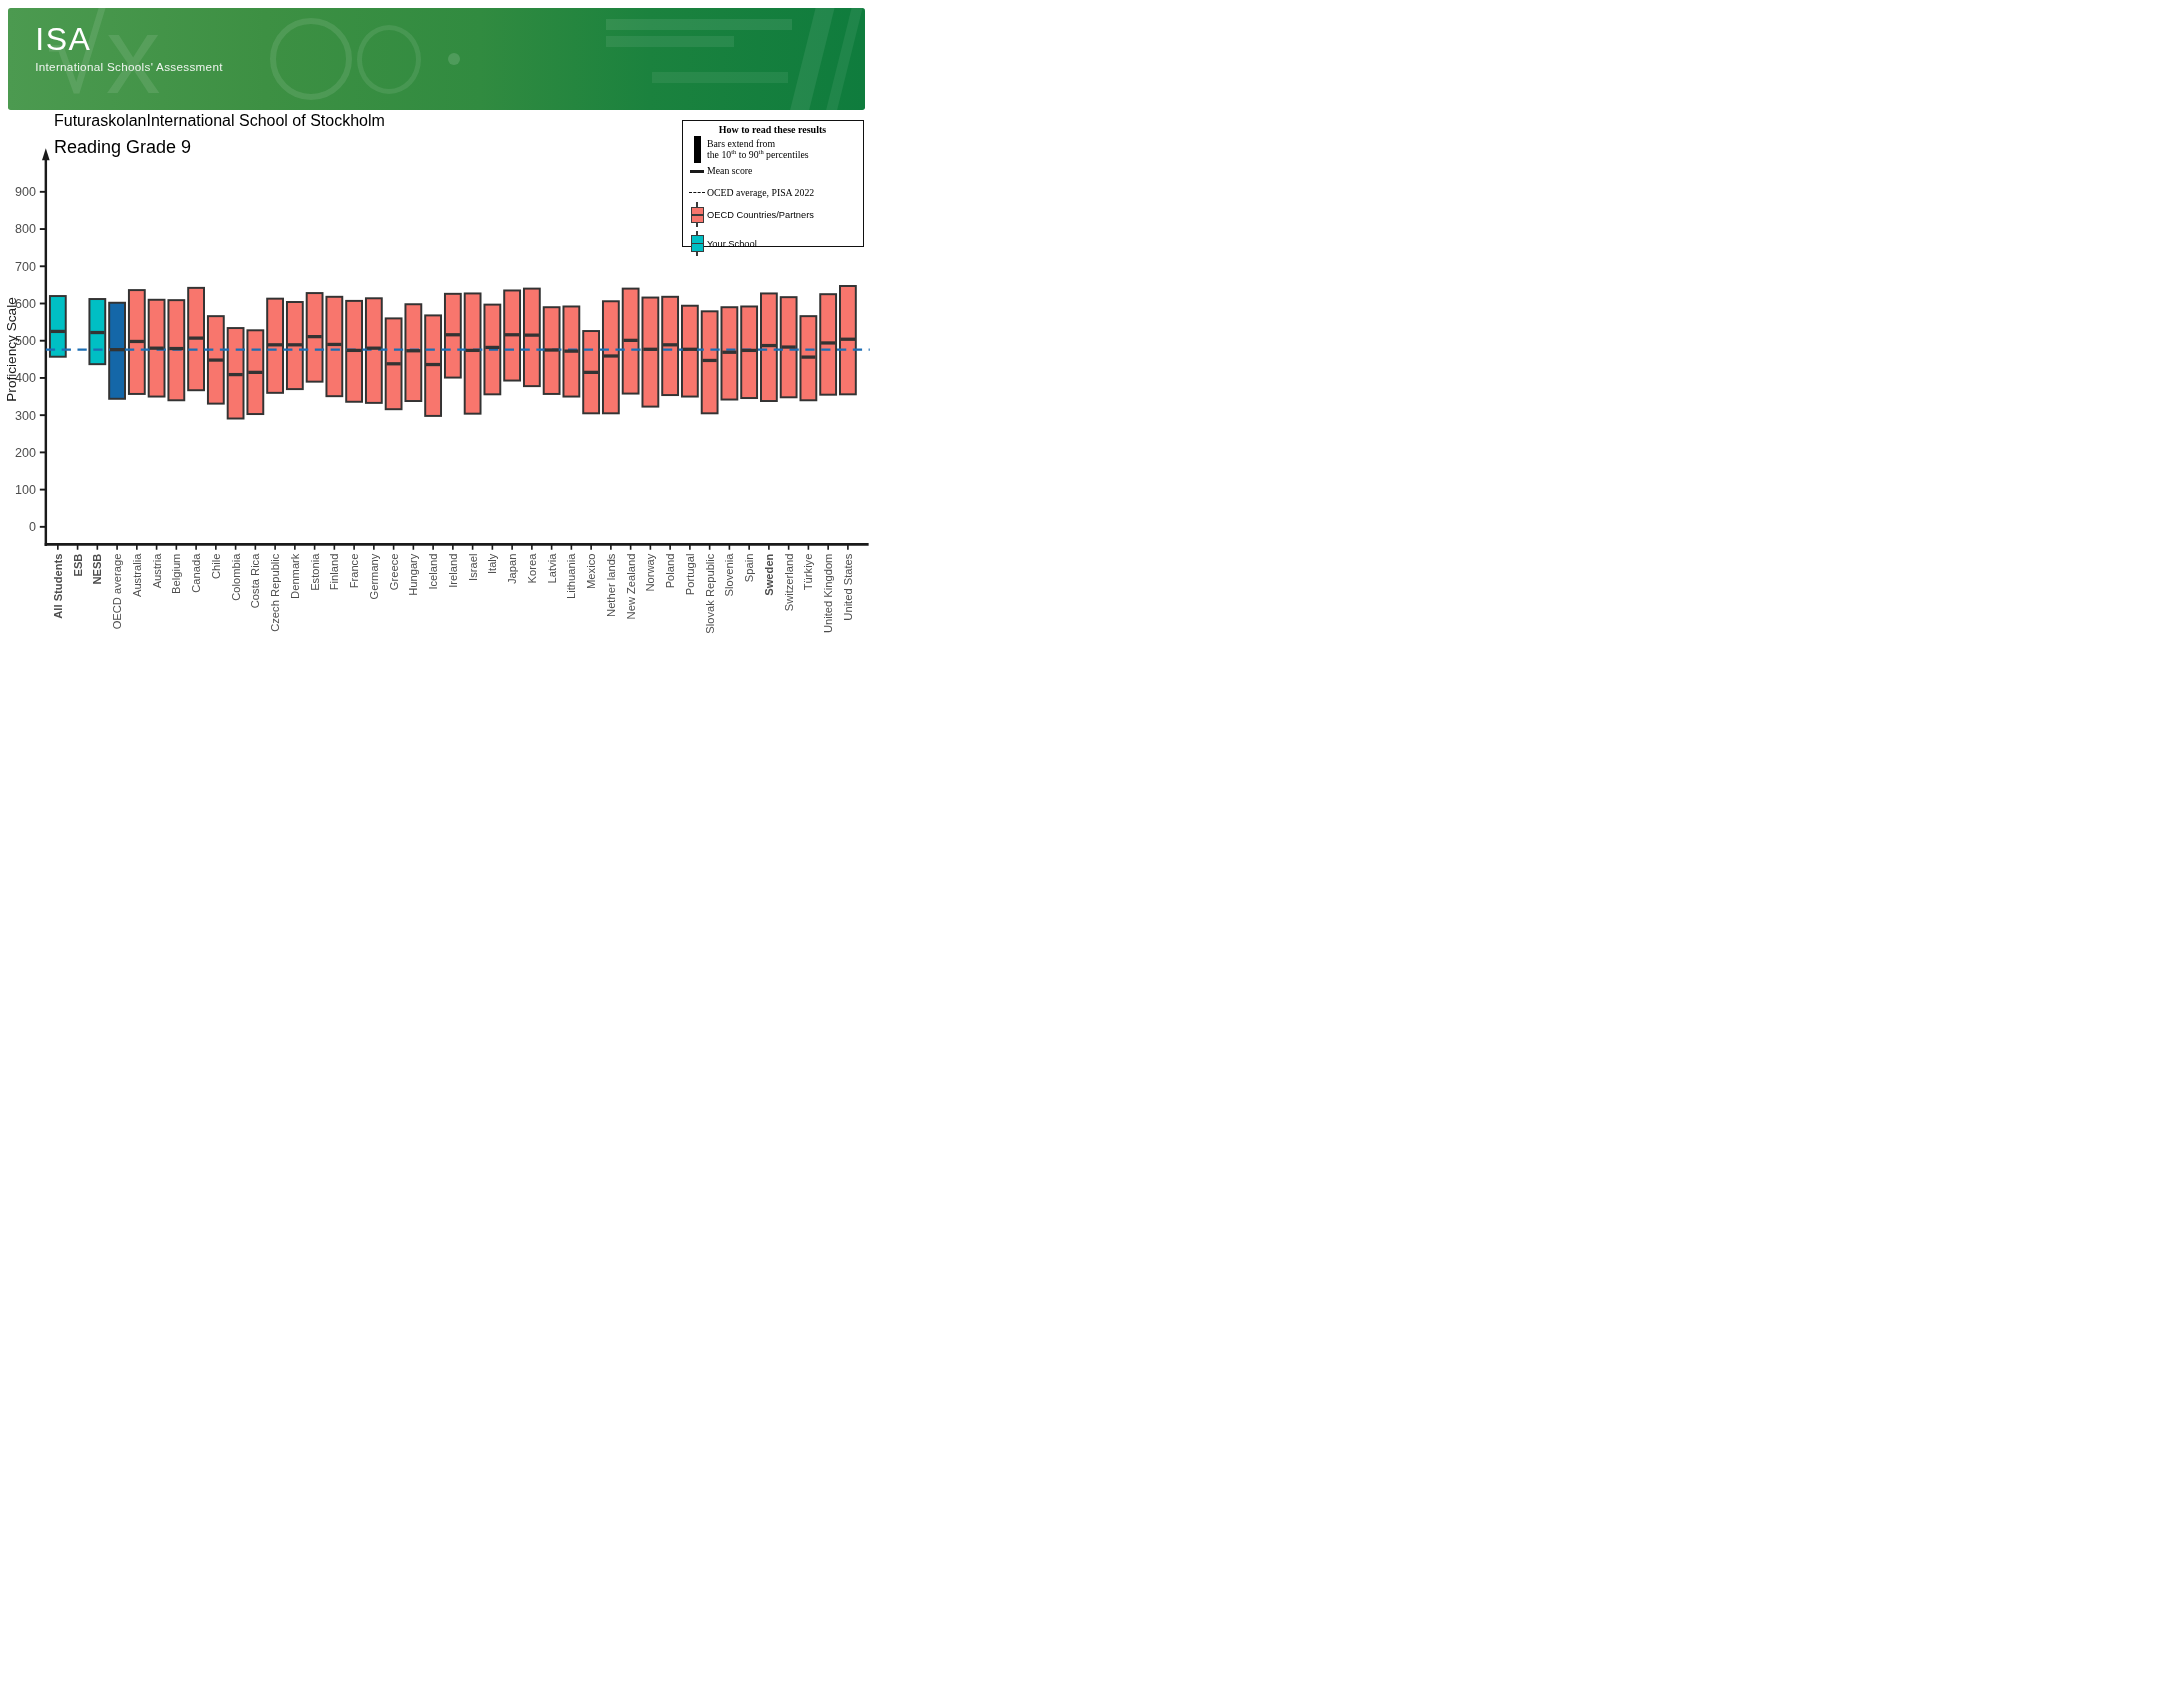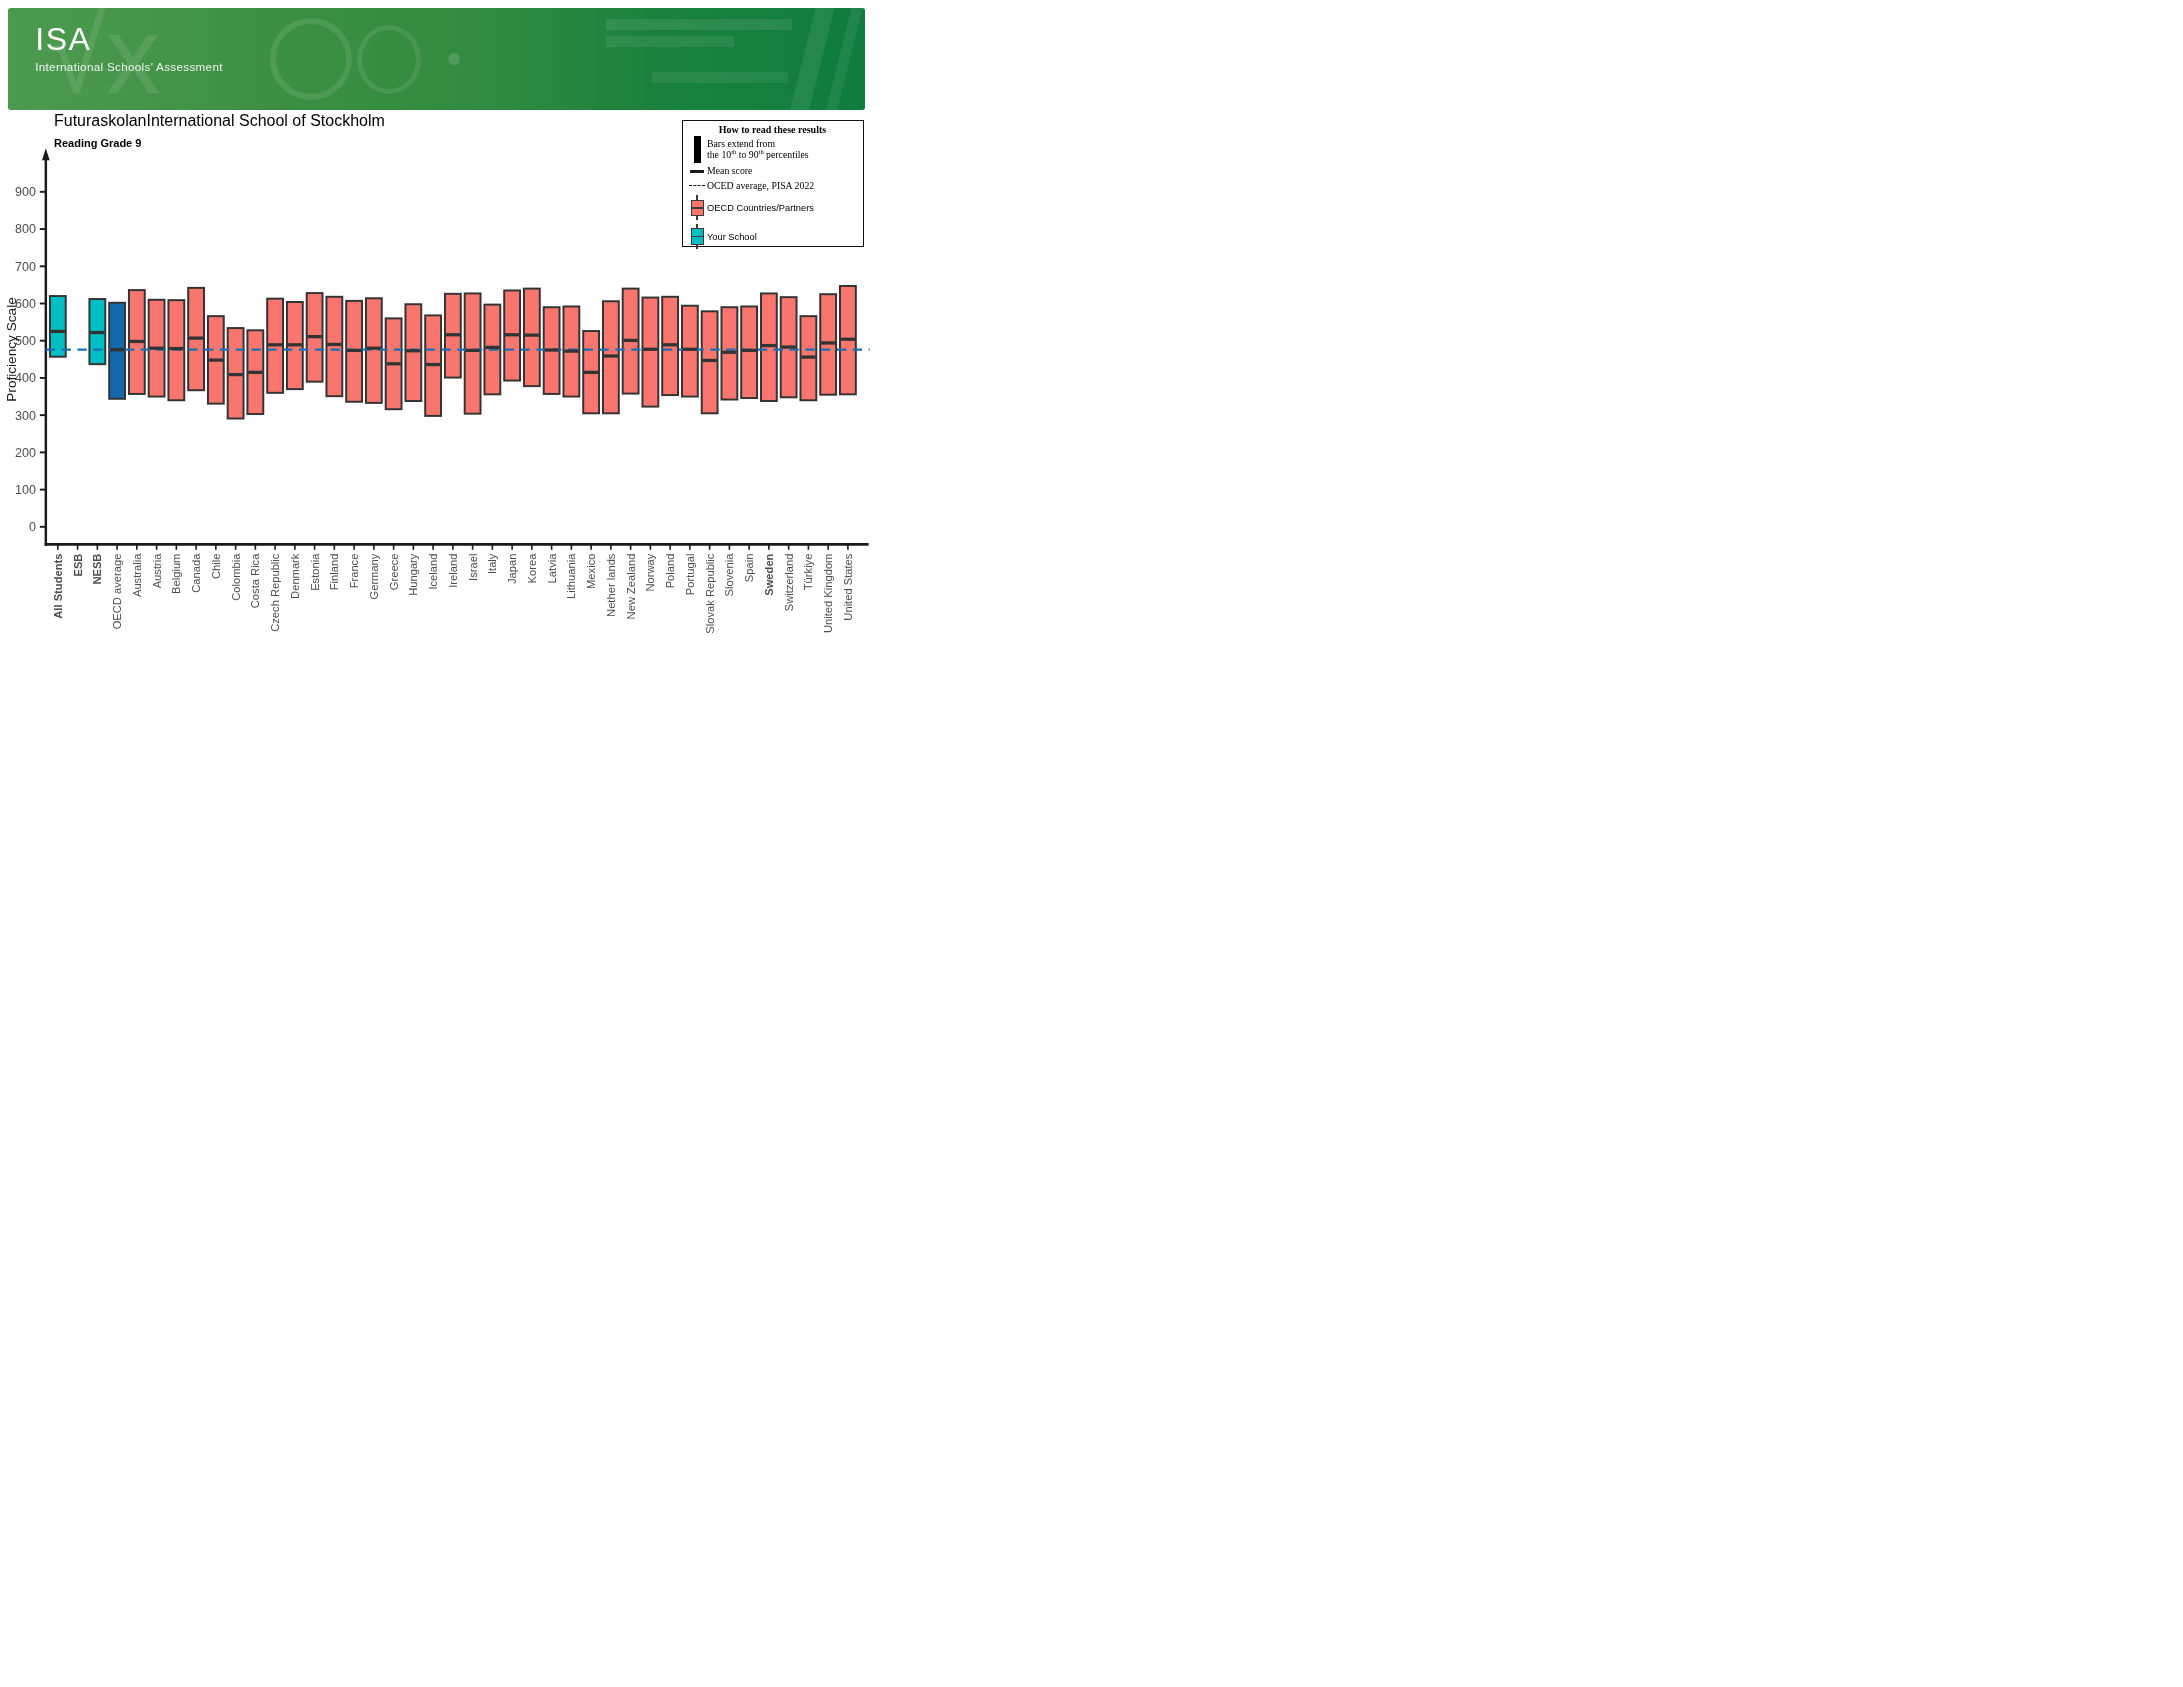--- a/index.html
+++ b/index.html
@@ -22,21 +22,21 @@
   .wm-slant2 { left:830px; top:-11px; width:11px; height:131px; background:rgba(255,255,255,0.07); transform:skewX(-14deg); }
   .logo { position:absolute; left:27px; top:12px; color:#ffffff; }
   .logo-title { font-size:32px; font-weight:300; letter-spacing:1.6px; line-height:38px; }
   .logo-subtitle { font-size:11.7px; font-weight:300; color:#eef5ee; margin-top:2.2px; letter-spacing:0.3px; }
   .banner-titles { position:absolute; right:26px; top:13px; text-align:right; color:#ffffff; }
   .banner-titles .t1, .banner-titles .t2 { font-size:24.6px; font-weight:400; line-height:31px; letter-spacing:-0.3px; }
 
   
   .chart-head { position:absolute; left:54px; top:112px; color:#000; }
   .school-name { font-size:16px; font-weight:400; }
-  .grade-sub { font-size:11px; font-weight:700; margin-top:6.5px; }
+  .grade-sub { font-size:18px; font-weight:400; margin-top:6.5px; }
 
   
   .legend { position:absolute; left:682px; top:120px; width:182px; height:127px;
             border:1.6px solid #111; background:#fff; padding:2.7px 5.5px 3.3px 4.4px; z-index:5; }
   .legend-title { font-family:"Liberation Serif", serif; font-weight:700; font-size:10px; text-align:center; margin-bottom:1.1px; }
   .lrow { display:flex; align-items:center; }
   .lico { width:19.6px; display:flex; justify-content:center; align-items:center; flex:0 0 19.6px; }
   .ltxt-serif { font-family:"Liberation Serif", serif; font-size:9.8px; line-height:11.5px; }
   .ltxt-sans { font-family:"Liberation Sans", sans-serif; font-size:9.3px; }
   .sup { font-size:6.5px; vertical-align:super; line-height:0; }
@@ -282,21 +282,21 @@
         <span>Bars extend from</span><br>
         <span>the 10</span><span class="sup">th</span><span> to 90</span><span class="sup">th</span><span> percentiles</span>
       </div>
     </div>
     <div class="lrow" style="margin-top:2.7px">
       <div class="lico">
           <div class="ico-mean"></div>
         </div>
       <div class="ltxt-serif">Mean score</div>
     </div>
-    <div class="lrow" style="margin-top:3px">
+    <div class="lrow" style="margin-top:10px">
       <div class="lico">
           <div class="ico-dash"></div>
         </div>
       <div class="ltxt-serif">OCED average, PISA 2022</div>
     </div>
     <div class="lrow row-oecd">
       <div class="lico">
         <div class="boxglyph">
             <div class="whisk"></div>
             <div class="box" style="background:#F8766D"></div>

